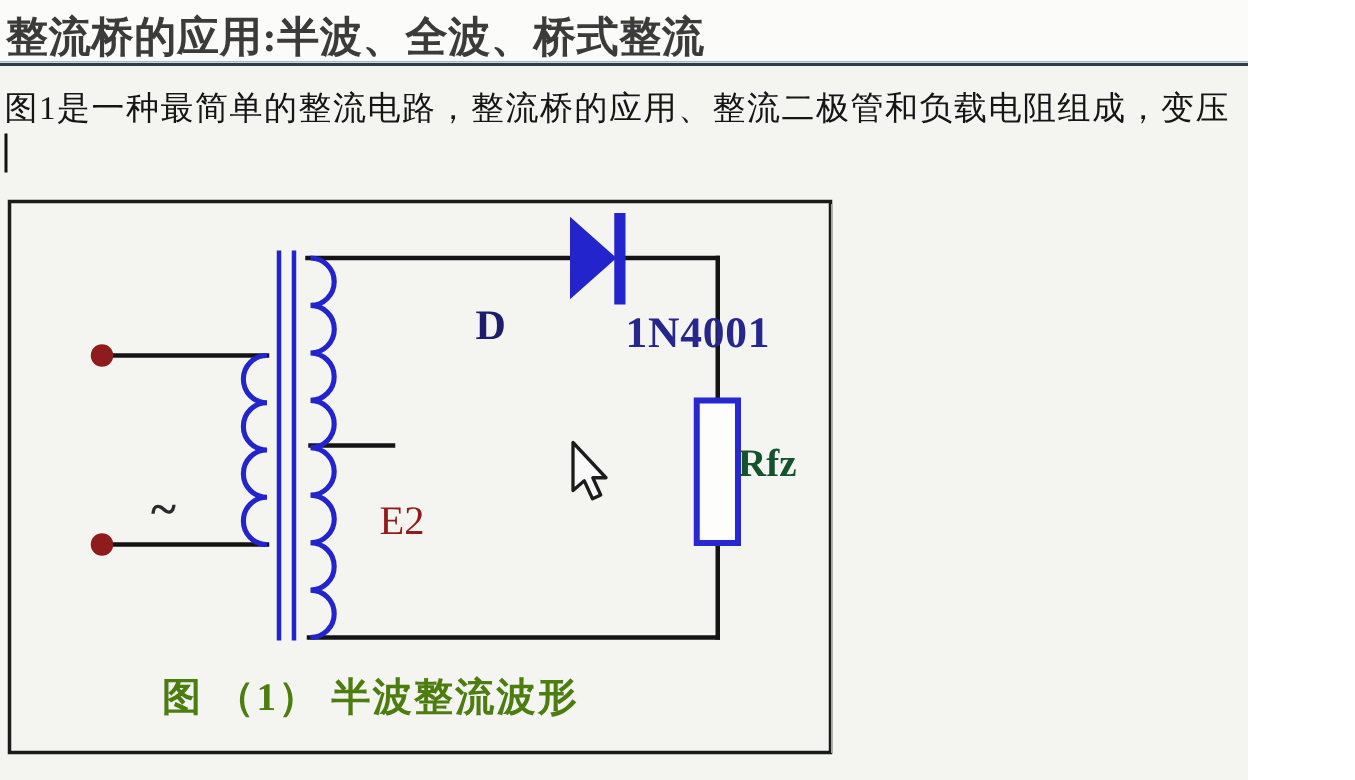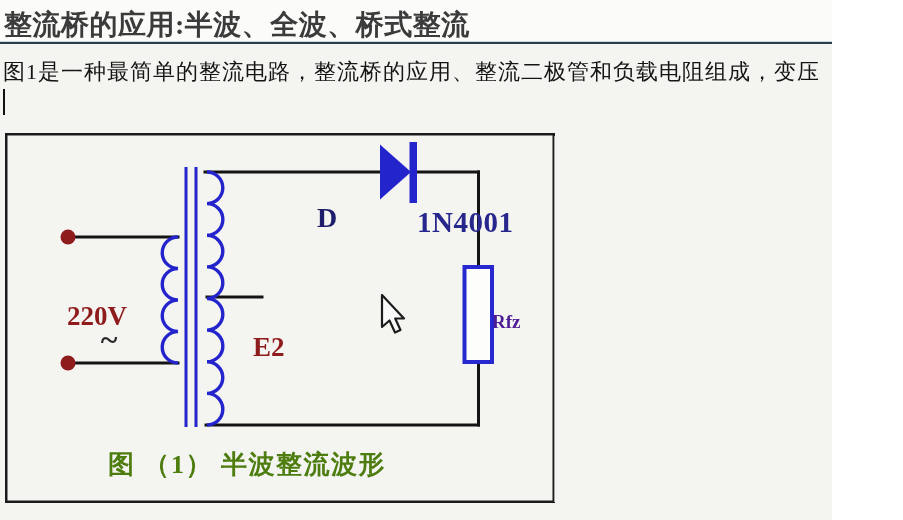--- a/index.html
+++ b/index.html
@@ -34,24 +34,24 @@
   }
   .diagram{
     position:absolute;left:5px;top:133px;width:550px;height:370px;
   }
   .diagram svg{position:absolute;left:0;top:0;}
   .fig-label{position:absolute;white-space:nowrap;}
   .lbl-220v{left:55px;top:168px;width:74px;text-align:center;
     font-size:27px;font-weight:bold;color:#8e1c1c;}
   .lbl-tilde{left:84px;top:188px;width:40px;text-align:center;
     font-size:32px;font-weight:bold;color:#2b2b2b;}
-  .lbl-e2{left:248px;top:199px;font-size:27px;font-weight:bold;color:#8e1c1c;}
+  .lbl-e2{left:248px;top:199px;font-size:27px;font-weight:normal;color:#8e1c1c;}
   .lbl-d{left:312px;top:69px;font-size:28px;font-weight:600;color:#1d1d6b;}
   .lbl-1n4001{left:376px;top:73px;font-size:29px;font-weight:600;color:#26268c;letter-spacing:0.5px;margin-left:36px;}
-  .lbl-rfz{left:487px;top:178px;font-size:19px;font-weight:600;color:#4c1d95;}
+  .lbl-rfz{left:487px;top:161px;font-size:26px;font-weight:600;color:#14532d;}
   .fig-caption{left:103px;top:314px;font-size:26px;font-weight:bold;
     letter-spacing:1.5px;color:#4d7c0f;}
   .mouse-cursor{position:absolute;left:379px;top:293px;}
   .screen-right-edge{
     position:absolute;left:897px;top:0;width:1px;height:520px;background:#cfcfca;
   }
   .screen-right-strip{
     position:absolute;left:898px;top:0;width:5px;height:520px;background:#eeeeea;
   }
 </style>
@@ -106,21 +106,20 @@
                A 15.8 15.8 0 0 1 202 260.4 A 15.8 15.8 0 0 1 202 292" fill="none" stroke="#2424cc" stroke-width="3.4"></path>
 
       <g>
         <polygon points="375,11.5 375,66.5 406,39" fill="#2424cc"></polygon>
         <rect x="404.5" y="9" width="7.5" height="61" fill="#2424cc"></rect>
       </g>
 
       <rect x="459.5" y="134" width="27.5" height="95" fill="#fdfdfc" stroke="#2828d0" stroke-width="4"></rect>
     </svg>
 
-    <div class="fig-label lbl-220v">220V</div>
     <div class="fig-label lbl-tilde">~</div>
     <div class="fig-label lbl-e2">E2</div>
     <div class="fig-label lbl-d">D</div>
     <div class="fig-label lbl-1n4001">1N4001</div>
     <div class="fig-label lbl-rfz">Rfz</div>
     <div class="fig-label fig-caption">图 （1） 半波整流波形</div>
   </div>
 
   <svg class="mouse-cursor" width="30" height="46" viewBox="0 0 30 46">
     <polygon points="3,2 3,34 10.5,27.5 16,39.5 21.5,37 16.2,25.5 25,25.5" fill="#f9f9f9" stroke="#1c1c1c" stroke-width="2.2" stroke-linejoin="round"></polygon>

